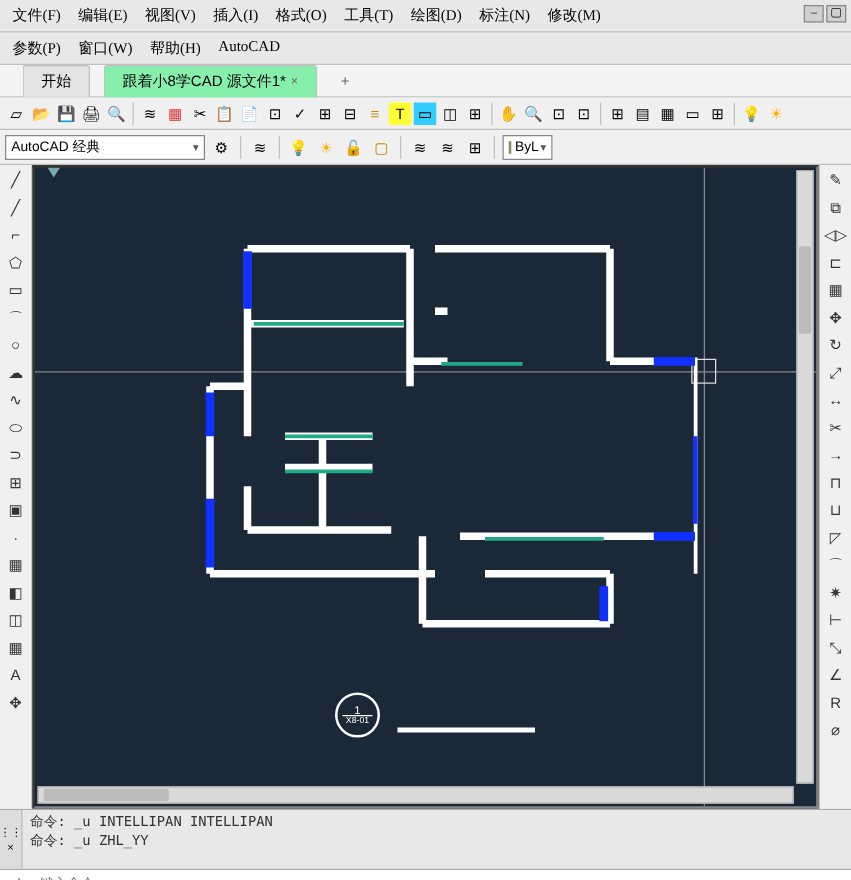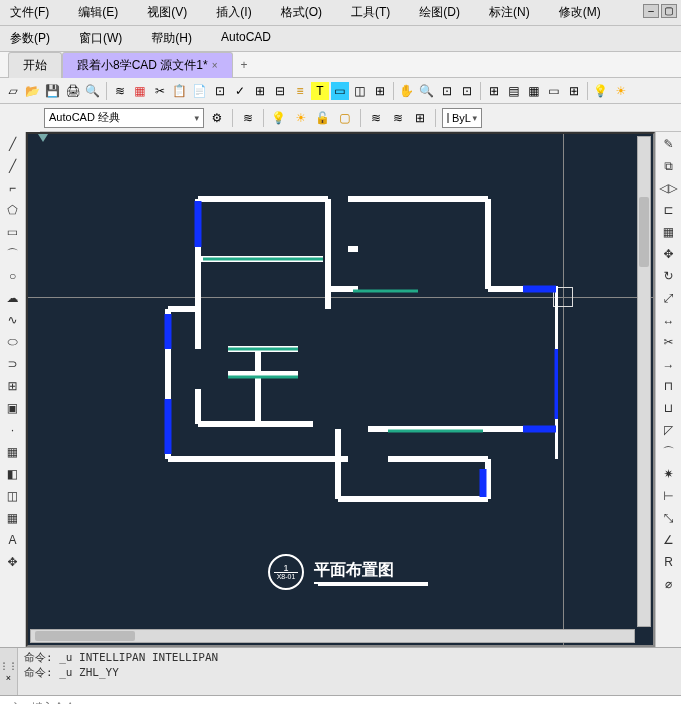--- a/index.html
+++ b/index.html
@@ -1,29 +1,29 @@
 <!DOCTYPE html>
 <html><head>
 <meta charset="utf-8">
 <style>
   * { margin: 0; padding: 0; box-sizing: border-box; }
   body { width: 681px; height: 704px; font-family: "Microsoft YaHei", "SimSun", sans-serif; font-size: 12px; background: #f0f0f0; overflow: hidden; position: relative; }
-  .menu-bar { background: #e8e8e8; border-bottom: 1px solid #c0c0c0; padding: 2px 4px; display: flex; flex-wrap: wrap; gap: 17px; }
+  .menu-bar { background: #e8e8e8; border-bottom: 1px solid #c0c0c0; padding: 2px 4px; display: flex; flex-wrap: wrap; gap: 2px; font-family: Liberation Serif, serif; }
   .menu-item { padding: 2px 6px; cursor: pointer; }
   .win-controls { position: absolute; right: 4px; top: 4px; display: flex; gap: 2px; }
   .win-btn { width: 16px; height: 14px; background: #d0d0d0; border: 1px solid #888; font-size: 10px; line-height: 12px; text-align: center; cursor: pointer; }
-  .tabs { background: #f4f4f4; border-bottom: 1px solid #c0c0c0; display: flex; align-items: center; height: 26px; padding: 0 8px; gap: 0; }
-  .tab { padding: 4px 14px; background: #c4b5fd; border: 1px solid #c0c0c0; border-bottom: none; border-radius: 3px 3px 0 0; cursor: pointer; display: flex; align-items: center; gap: 4px; }
+  .tabs { background: #f4f4f4; border-bottom: 1px solid #c0c0c0; display: flex; align-items: center; height: 26px; padding: 0 18px; gap: 11px; }
+  .tab { padding: 4px 14px; background: #86efac; border: 1px solid #c0c0c0; border-bottom: none; border-radius: 3px 3px 0 0; cursor: pointer; display: flex; align-items: center; gap: 4px; }
   .tab.inactive { background: #e4e4e4; }
   .tab-close { font-size: 10px; color: #666; }
   .tab-add { padding: 4px 8px; cursor: pointer; color: #666; }
   .toolbar { background: #f0f0f0; border-bottom: 1px solid #c0c0c0; padding: 2px 4px; display: flex; align-items: center; gap: 2px; height: 26px; }
   .tb-icon { width: 18px; height: 18px; display: inline-flex; align-items: center; justify-content: center; cursor: pointer; border: 1px solid transparent; font-size: 12px; }
   .tb-sep { width: 1px; height: 18px; background: #c0c0c0; margin: 0 2px; }
-  .toolbar2 { background: #f0f0f0; border-bottom: 1px solid #c0c0c0; padding: 2px 4px; display: flex; align-items: center; gap: 4px; height: 28px; margin-left: 40px; }
+  .toolbar2 { background: #f0f0f0; border-bottom: 1px solid #c0c0c0; padding: 2px 4px; display: flex; align-items: center; gap: 4px; height: 28px; }
   .combo { height: 20px; border: 1px solid #888; background: #fff; padding: 0 18px 0 4px; font-size: 11px; display: flex; align-items: center; position: relative; cursor: pointer; }
   .combo::after { content: '▾'; position: absolute; right: 4px; font-size: 9px; color: #555; }
   .work-area { display: flex; height: 515px; }
   .left-tools { width: 26px; background: #f0f0f0; border-right: 1px solid #c0c0c0; display: flex; flex-direction: column; align-items: center; padding-top: 2px; gap: 2px; }
   .right-tools { width: 26px; background: #f0f0f0; border-left: 1px solid #c0c0c0; display: flex; flex-direction: column; align-items: center; padding-top: 2px; gap: 2px; }
   .vtb { width: 20px; height: 20px; display: flex; align-items: center; justify-content: center; cursor: pointer; font-size: 12px; color: #333; }
   .canvas-wrap { flex: 1; background: #1a2838; position: relative; border: 2px inset #888; }
   .canvas { width: 100%; height: 100%; position: relative; overflow: hidden; }
   .triangle-marker { position: absolute; top: 0; left: 10px; width: 0; height: 0; border-left: 5px solid transparent; border-right: 5px solid transparent; border-top: 8px solid #7aa; }
   .cursor-box { position: absolute; top: 153px; left: 525px; width: 20px; height: 20px; border: 1px solid #ddd; }
@@ -205,23 +205,20 @@
           <line x1="225" y1="102" x2="290" y2="102"></line>
           <line x1="260" y1="242" x2="355" y2="242"></line>
         </g>
       </svg>
 
       <div class="title-block">
         <div class="title-circle">
           <span>1</span>
           <span style="font-size:7px;">X8-01</span>
         </div>
-        <div>
-          <div class="title-text">平面布置图</div>
-        </div>
         <div class="title-under"></div>
       </div>
 
       <div class="scrollbar-v">
           <div class="thumb"></div>
         </div>
       <div class="scrollbar-h">
           <div class="thumb"></div>
         </div>
     </div>

